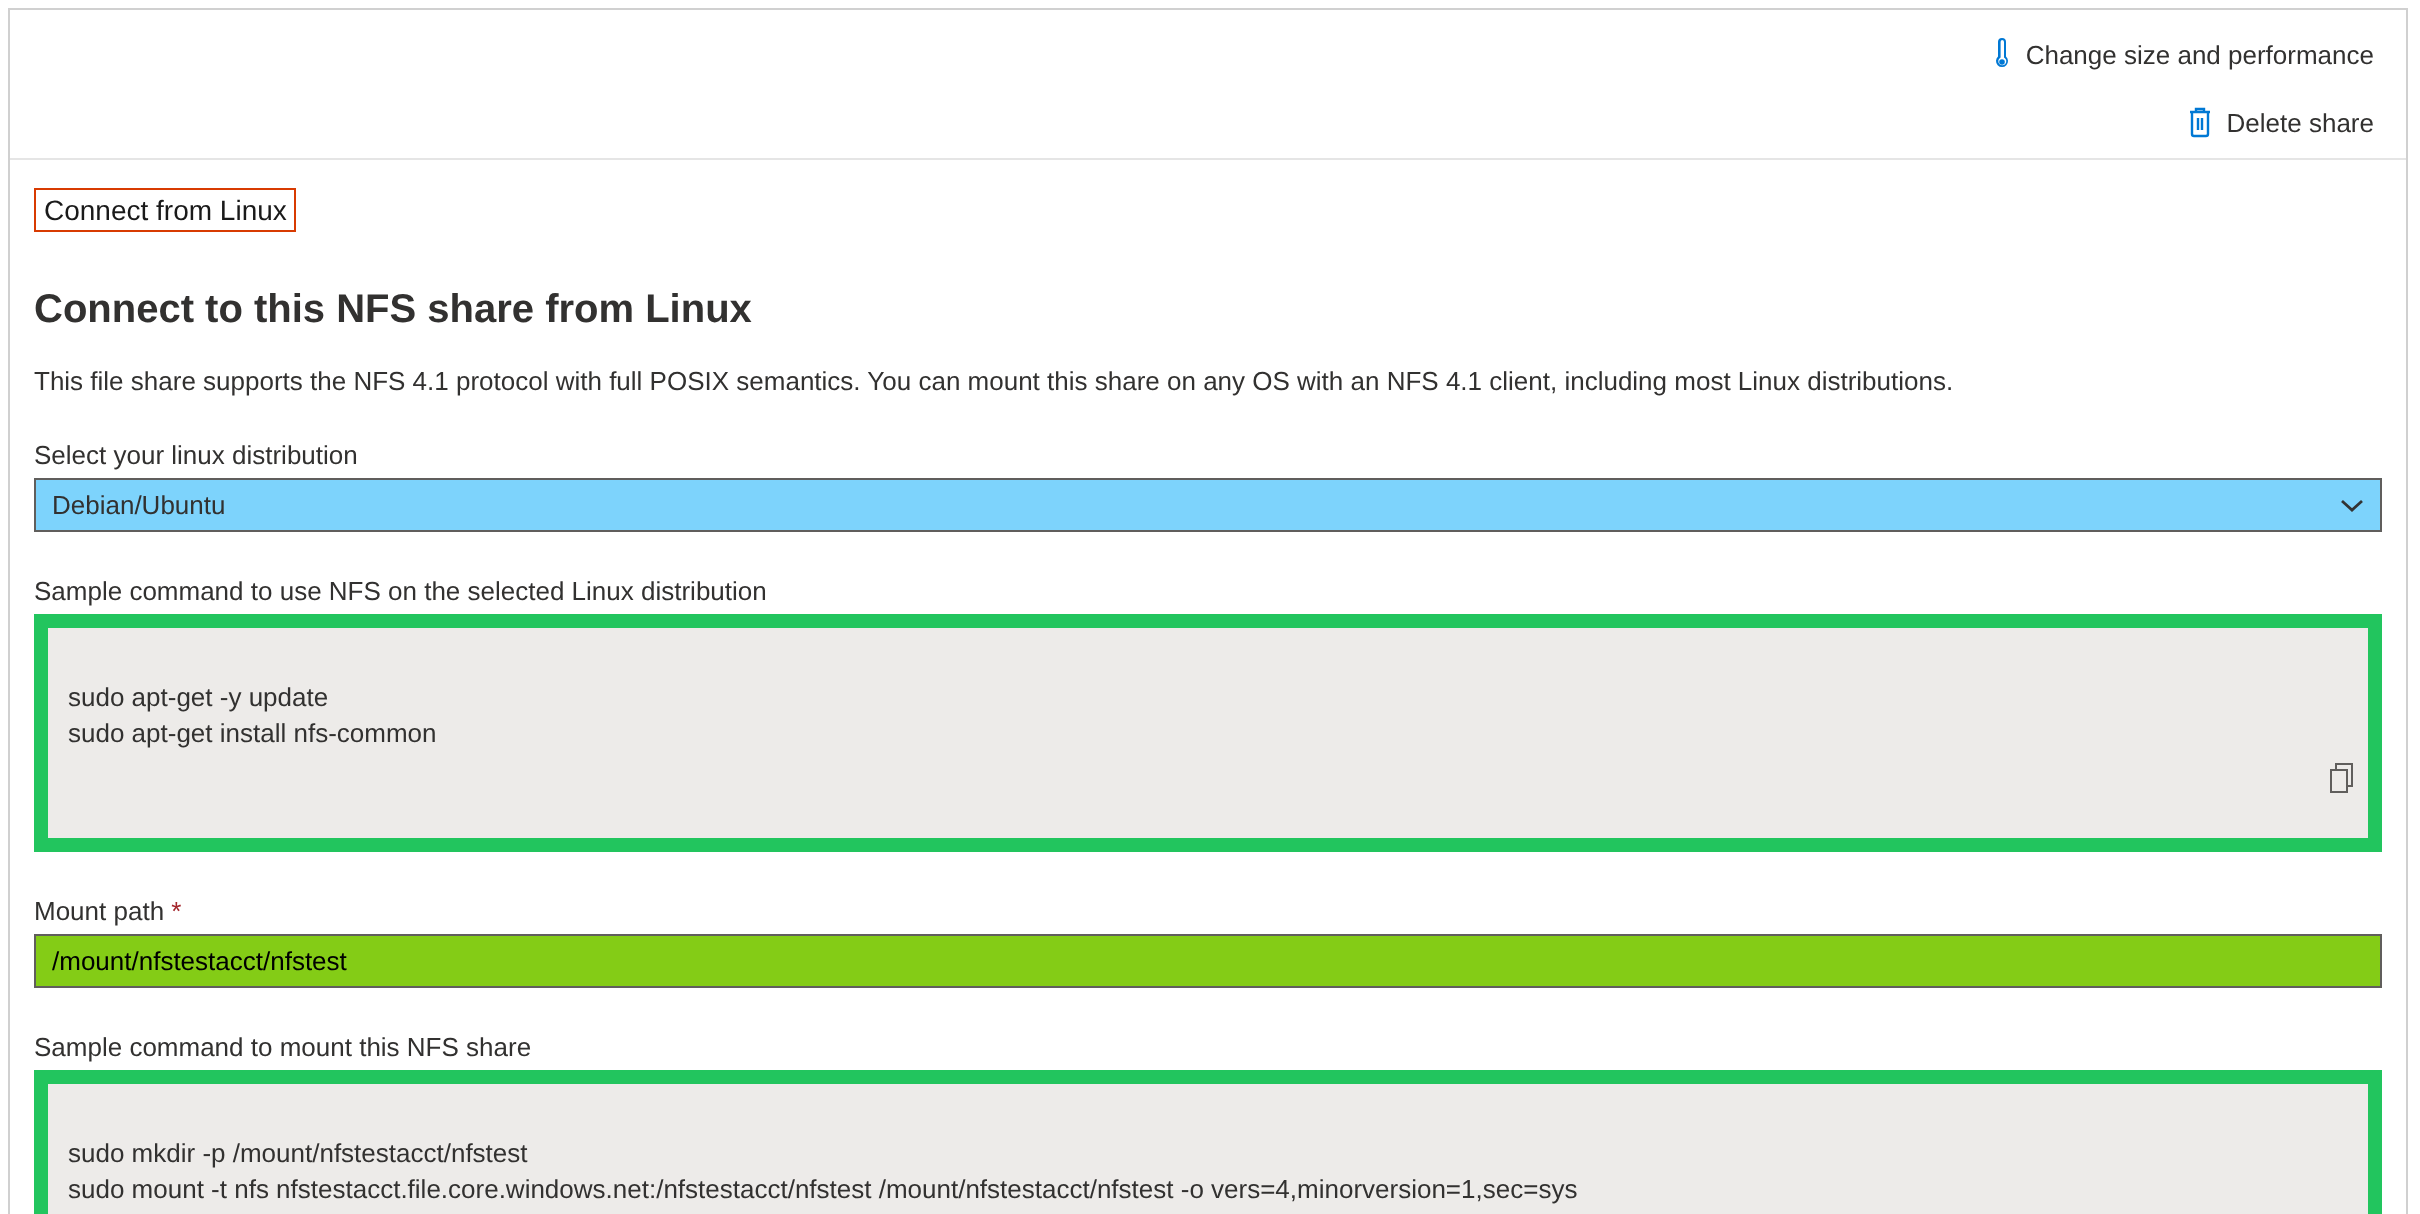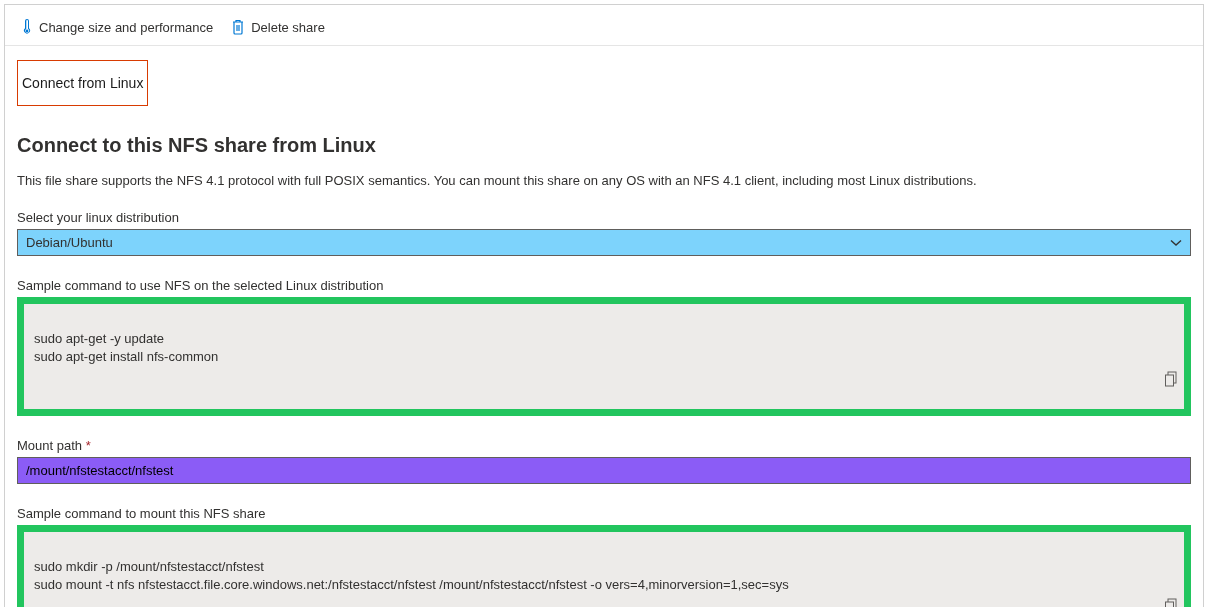--- a/index.html
+++ b/index.html
@@ -15,37 +15,38 @@
     width: 1200px;
     min-height: 598px;
     position: relative;
   }
   .toolbar {
     display: flex;
     align-items: flex-end;
     padding: 14px 16px 10px 16px;
     border-bottom: 1px solid #e5e5e5;
     gap: 18px;
+    flex-direction: column;
   }
   .toolbar-item {
     display: flex;
     align-items: center;
     gap: 6px;
     cursor: pointer;
     font-size: 13px;
   }
   .icon-blue { color: #0078d4; }
   .tabs {
     display: flex;
     gap: 10px;
     padding: 14px 12px 8px 12px;
     font-size: 14px;
   }
   .tab {
-    padding: 14px 4px;
+    padding: 2px 4px;
     cursor: pointer;
   }
   .tab.selected {
     border: 1.5px solid #d83b01;
     color: #1a1a1a;
   }
   .content {
     padding: 10px 12px 12px 12px;
   }
   h2.title {
@@ -93,21 +94,21 @@
     color: #605e5c;
     cursor: pointer;
   }
   .text-input {
     width: 100%;
     border: 1px solid #605e5c;
     padding: 5px 8px;
     font-size: 13px;
     font-family: inherit;
     margin-bottom: 22px;
-    background: #8b5cf6;
+    background: #84cc16;
   }
   svg { display: block; }
 </style>
 </head>
 <body>
 
 <div class="panel">
 
   <div class="toolbar">
     <div class="toolbar-item">

